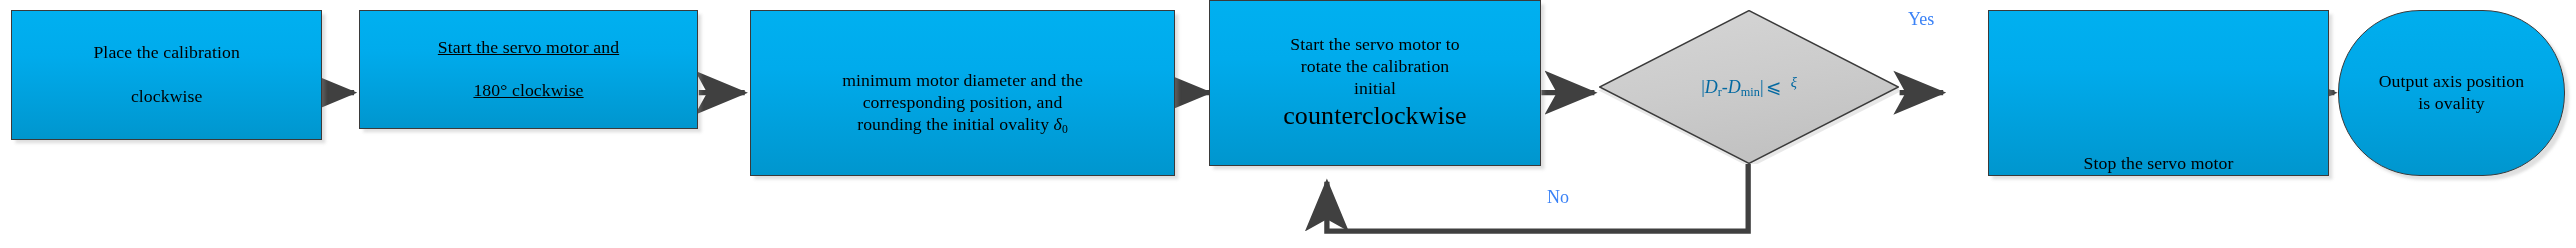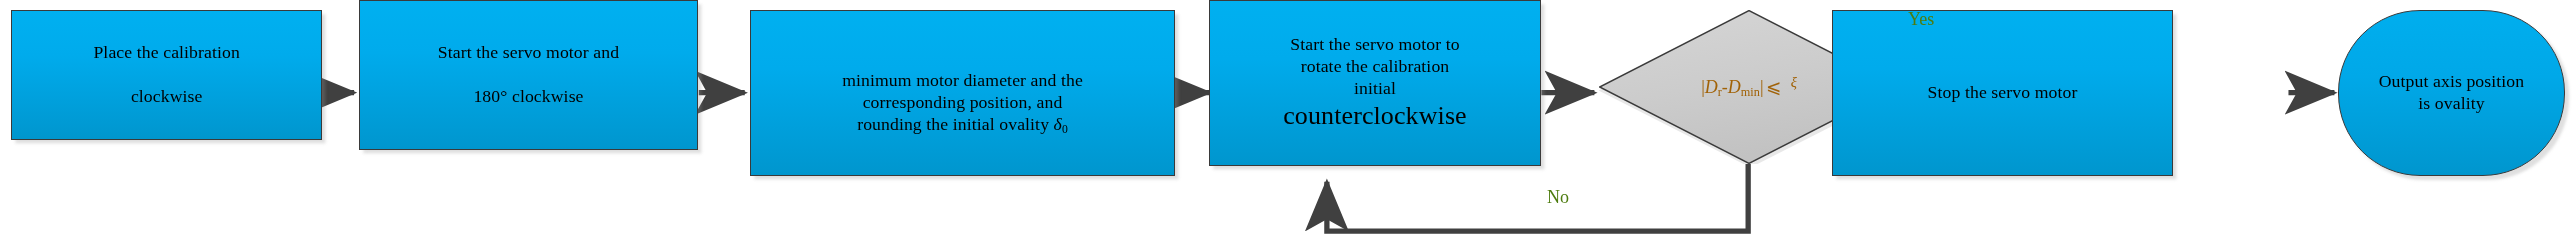--- a/index.html
+++ b/index.html
@@ -52,21 +52,21 @@
     position: absolute;
     left: 0; top: 0;
     width: 100%; height: 100%;
   }
   .decision-label {
     position: relative;
     z-index: 2;
     font-size: 18px;
     font-style: italic;
     white-space: nowrap;
-    color: #a16207;
+    color: #0369a1;
   }
   .decision-label .up {
     font-style: normal;
   }
   .decision-label sub {
     font-size: 0.68em;
     font-style: normal;
     vertical-align: -0.22em;
   }
   .decision-label .le {
@@ -76,21 +76,21 @@
   }
   .decision-label .xi {
     font-style: italic;
     font-size: 0.80em;
     vertical-align: 0.42em;
     margin-left: 5.9px;
   }
   .conn-label {
     position: absolute;
     font-size: 18px;
-    color: #4d7c0f;
+    color: #3b82f6;
     white-space: nowrap;
   }
   .arrow-svg {
     position: absolute;
     left: 0;
     top: 0;
     width: 2576px;
     height: 249px;
     pointer-events: none;
   }
@@ -138,21 +138,21 @@
   </svg>
 
   <div class="node process" style="left:11.2px; top:10px; width:311px; height:130px;">
     <span class="node-text">
       <span>Place the calibration</span><br>
       <br>
       <span>clockwise</span>
     </span>
   </div>
 
-  <div class="node process" style="left:359px; top:0; width:339px; height:150px;">
+  <div class="node process" style="left:359px; top:10px; width:339px; height:119px;text-decoration:underline;">
     <span class="node-text">
       <span>Start the servo motor and</span><br>
       <br>
       <span>180° clockwise</span>
     </span>
   </div>
 
   <div class="node process" style="left:750px; top:10px; width:425px; height:166px;">
     <span class="node-text">
       <br>
@@ -181,21 +181,21 @@
         </linearGradient>
       </defs>
       <polygon points="257,268 515,137 257,6 -1,137" fill="rgba(150,150,150,0.22)"></polygon>
       <polygon points="254.5,261 508,131 254.5,1 1,131" fill="url(#dg)" stroke="#3A3A3A" stroke-width="2.5"></polygon>
     </svg>
     <span class="decision-label">
       <span class="up">|</span><span>D</span><sub>r</sub><span class="up">-</span><span>D</span><sub>min</sub><span class="up">|</span><span class="le">⩽</span><span class="xi">ξ</span>
     </span>
   </div>
 
-  <div class="node process" style="left:1832px; top:10px; width:341px; height:166px;">
+  <div class="node process" style="left:1988px; top:10px; width:341px; height:166px;align-items:flex-end;">
     <span class="node-text">Stop the servo motor</span>
   </div>
 
   <div class="node terminal" style="left:2338px; top:10px; width:227px; height:166px;">
     <span class="node-text">
       <span>Output axis position</span><br>
       <span>is ovality</span>
     </span>
   </div>
 

